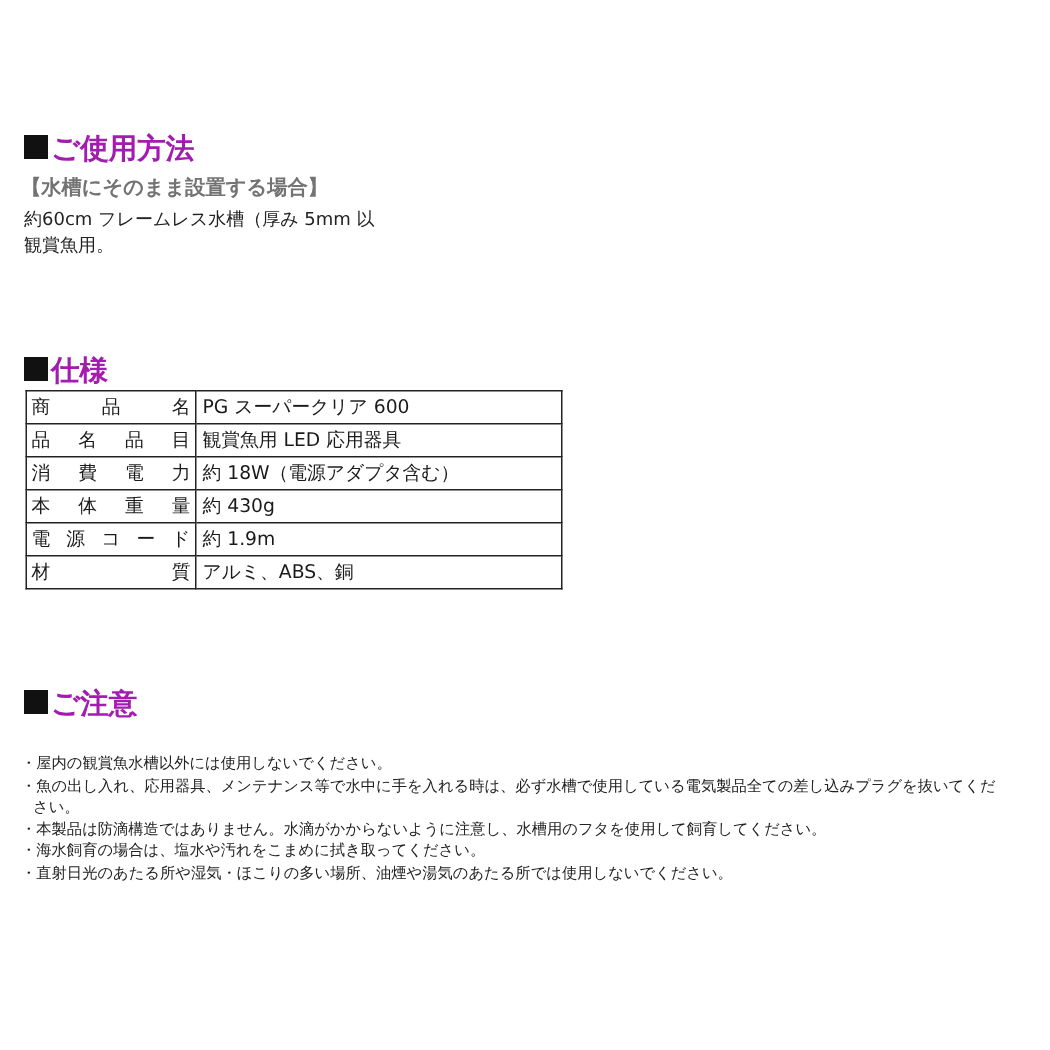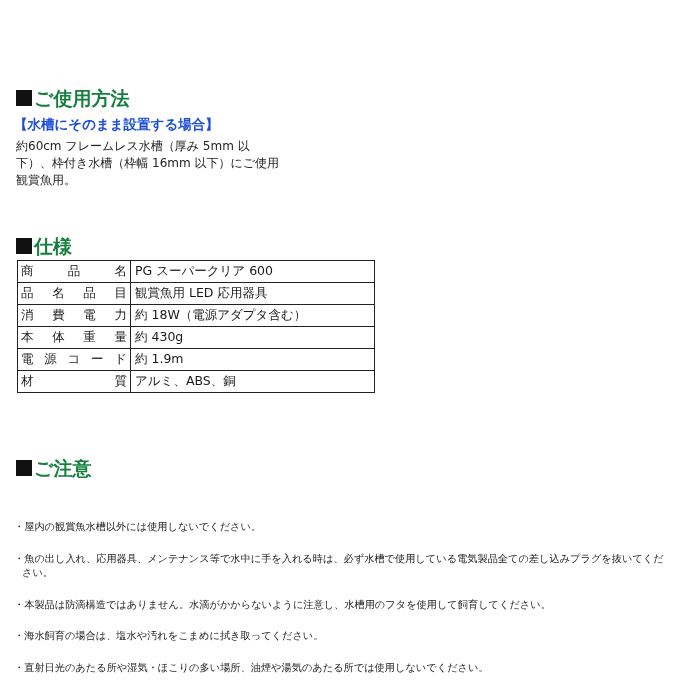--- a/index.html
+++ b/index.html
@@ -14,38 +14,38 @@
       overflow: hidden;
       font-family: "DejaVu Sans", "Liberation Sans", sans-serif;
       color: #1a1a1a;
     }
     .heading {
       position: absolute;
       left: 16px;
       font-weight: bold;
       font-size: 19px;
       letter-spacing: 0px;
-      color: #15803d;
+      color: #a21caf;
       white-space: nowrap;
     }
     .heading .sq {
       display: inline-block;
       width: 16px;
       height: 16px;
       background: #111111;
       margin-right: 2px;
       vertical-align: -1px;
     }
     .subheading {
       position: absolute;
       left: 14px;
       top: 116px;
       font-size: 13.5px;
       font-weight: bold;
-      color: #1d4ed8;
+      color: #737373;
       white-space: nowrap;
     }
     .usage-body {
       position: absolute;
       left: 16px;
       top: 138px;
       width: 240px;
       font-size: 12px;
       line-height: 17px;
       color: #222222;
@@ -79,33 +79,32 @@
 
     .notes {
       position: absolute;
       left: 14px;
       top: 503px;
       width: 680px;
       font-size: 10.2px;
       line-height: 14.6px;
       color: #222222;
     }
-    .note-line { white-space: nowrap; margin-top: 17px; }
+    .note-line { white-space: nowrap; }
     .note-cont { padding-left: 8px; white-space: nowrap; }
   </style>
 </head>
 <body>
 
 <div class="heading" style="top:86px;">
   <span class="sq"></span><span>ご使用方法</span>
 </div>
 <div class="subheading">【水槽にそのまま設置する場合】</div>
 <div class="usage-body">
   <span>約60cm フレームレス水槽（厚み 5mm 以</span>
-  <span>下）、枠付き水槽（枠幅 16mm 以下）にご使用</span>
   <span>観賞魚用。</span>
 </div>
 
 <div class="heading" style="top:234px;">
   <span class="sq"></span><span>仕様</span>
 </div>
 <table class="spec">
   <tbody id="spec-body">
       <tr>
         <td class="label">

